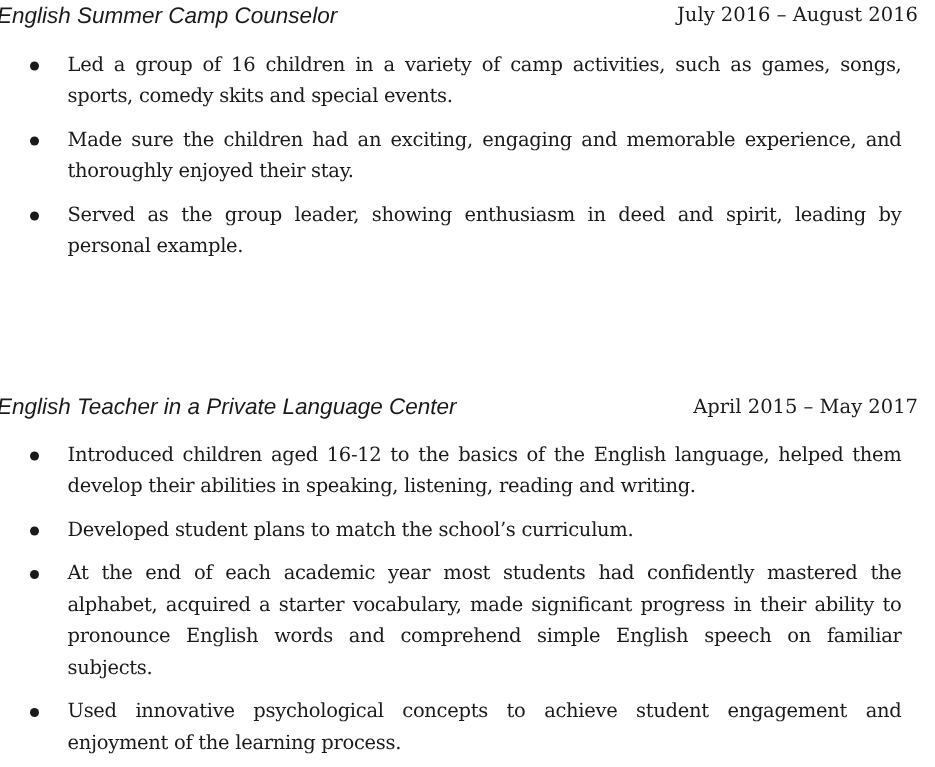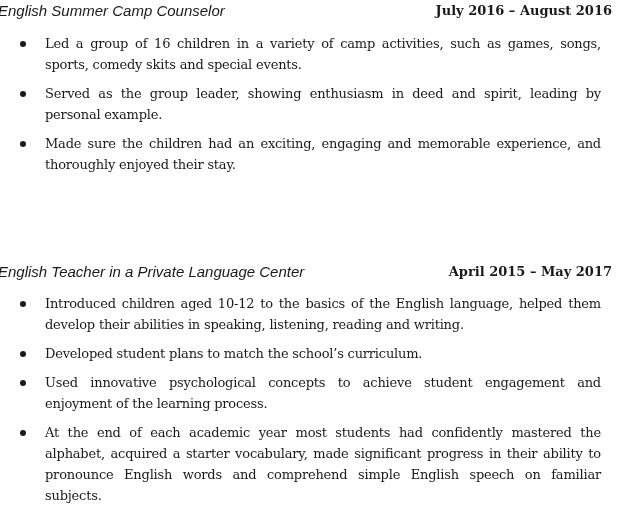--- a/index.html
+++ b/index.html
@@ -1,44 +1,44 @@
 <!DOCTYPE html>
 <html><head>
 <meta charset="utf-8">
 <style>
   html, body { margin:0; padding:0; background:#ffffff; }
   body { width:623px; height:511px; overflow:hidden; position:relative; color:#1a1a1a; }
   .job-header { position:absolute; left:0; width:623px; height:22px; }
   .job-title { position:absolute; left:-2px; top:0; font-family:"Liberation Sans", sans-serif; font-style:italic; font-size:15px; color:#1a1a1a; white-space:nowrap; }
-  .job-dates { position:absolute; right:11px; top:1px; font-family:"DejaVu Serif", serif; font-size:13px; color:#1a1a1a; white-space:nowrap;font-weight:bold; }
+  .job-dates { position:absolute; right:11px; top:1px; font-family:"DejaVu Serif", serif; font-size:13px; color:#1a1a1a; white-space:nowrap; }
   .bullets { position:absolute; left:0; width:623px; margin:0; padding:0; list-style:none; }
   .bullet { position:relative; padding-left:45px; padding-right:22px; font-family:"DejaVu Serif", serif; font-size:13px; line-height:21px; text-align:justify; letter-spacing:-0.2px; }
   .bullet-dot { position:absolute; left:20px; top:8px; width:6px; height:6px; border-radius:50%; background:#1a1a1a; }
   #h1 { top:2px; }
   #l1 { top:33px; }
   #l1 .bullet { margin-bottom:8px; }
   #h2 { top:263px; }
   #l2 { top:293px; }
   #l2 .bullet { margin-bottom:8px; }
 </style>
 </head>
 <body>
 
 <div class="job-header" id="h1">
   <span class="job-title">English Summer Camp Counselor</span>
   <span class="job-dates">July 2016 – August 2016</span>
 </div>
 <ul class="bullets" id="l1">
   <li class="bullet"><span class="bullet-dot"></span><span>Led a group of 16 children in a variety of camp activities, such as games, songs, sports, comedy skits and special events.</span></li>
+  <li class="bullet"><span class="bullet-dot"></span><span>Made sure the children had an exciting, engaging and memorable experience, and thoroughly enjoyed their stay.</span></li>
   <li class="bullet"><span class="bullet-dot"></span><span>Served as the group leader, showing enthusiasm in deed and spirit, leading by personal example.</span></li>
-  <li class="bullet"><span class="bullet-dot"></span><span>Made sure the children had an exciting, engaging and memorable experience, and thoroughly enjoyed their stay.</span></li>
 </ul>
 
 <div class="job-header" id="h2">
   <span class="job-title">English Teacher in a Private Language Center</span>
   <span class="job-dates">April 2015 – May 2017</span>
 </div>
 <ul class="bullets" id="l2">
-  <li class="bullet"><span class="bullet-dot"></span><span>Introduced children aged 10-12 to the basics of the English language, helped them develop their abilities in speaking, listening, reading and writing.</span></li>
+  <li class="bullet"><span class="bullet-dot"></span><span>Introduced children aged 16-12 to the basics of the English language, helped them develop their abilities in speaking, listening, reading and writing.</span></li>
   <li class="bullet"><span class="bullet-dot"></span><span>Developed student plans to match the school’s curriculum.</span></li>
+  <li class="bullet"><span class="bullet-dot"></span><span>At the end of each academic year most students had confidently mastered the alphabet, acquired a starter vocabulary, made significant progress in their ability to pronounce English words and comprehend simple English speech on familiar subjects.</span></li>
   <li class="bullet"><span class="bullet-dot"></span><span>Used innovative psychological concepts to achieve student engagement and enjoyment of the learning process.</span></li>
-  <li class="bullet"><span class="bullet-dot"></span><span>At the end of each academic year most students had confidently mastered the alphabet, acquired a starter vocabulary, made significant progress in their ability to pronounce English words and comprehend simple English speech on familiar subjects.</span></li>
 </ul>
 
 </body></html>

